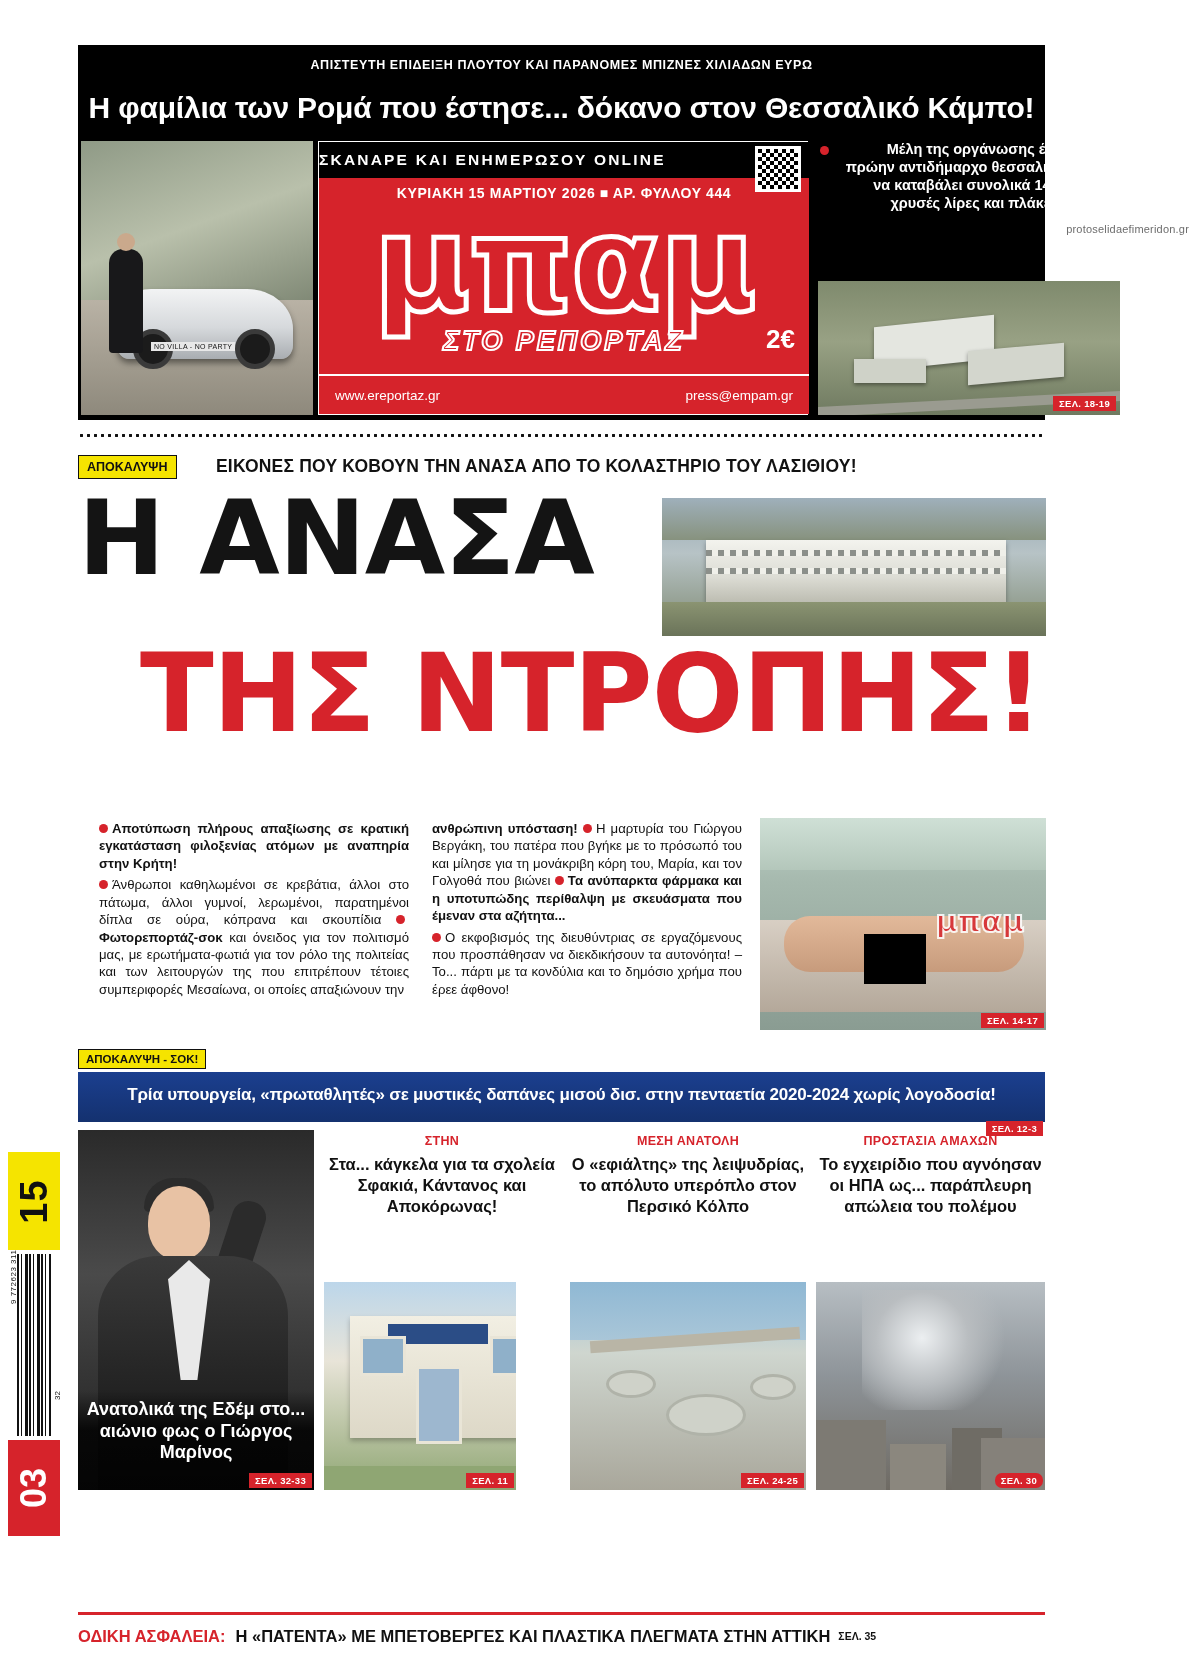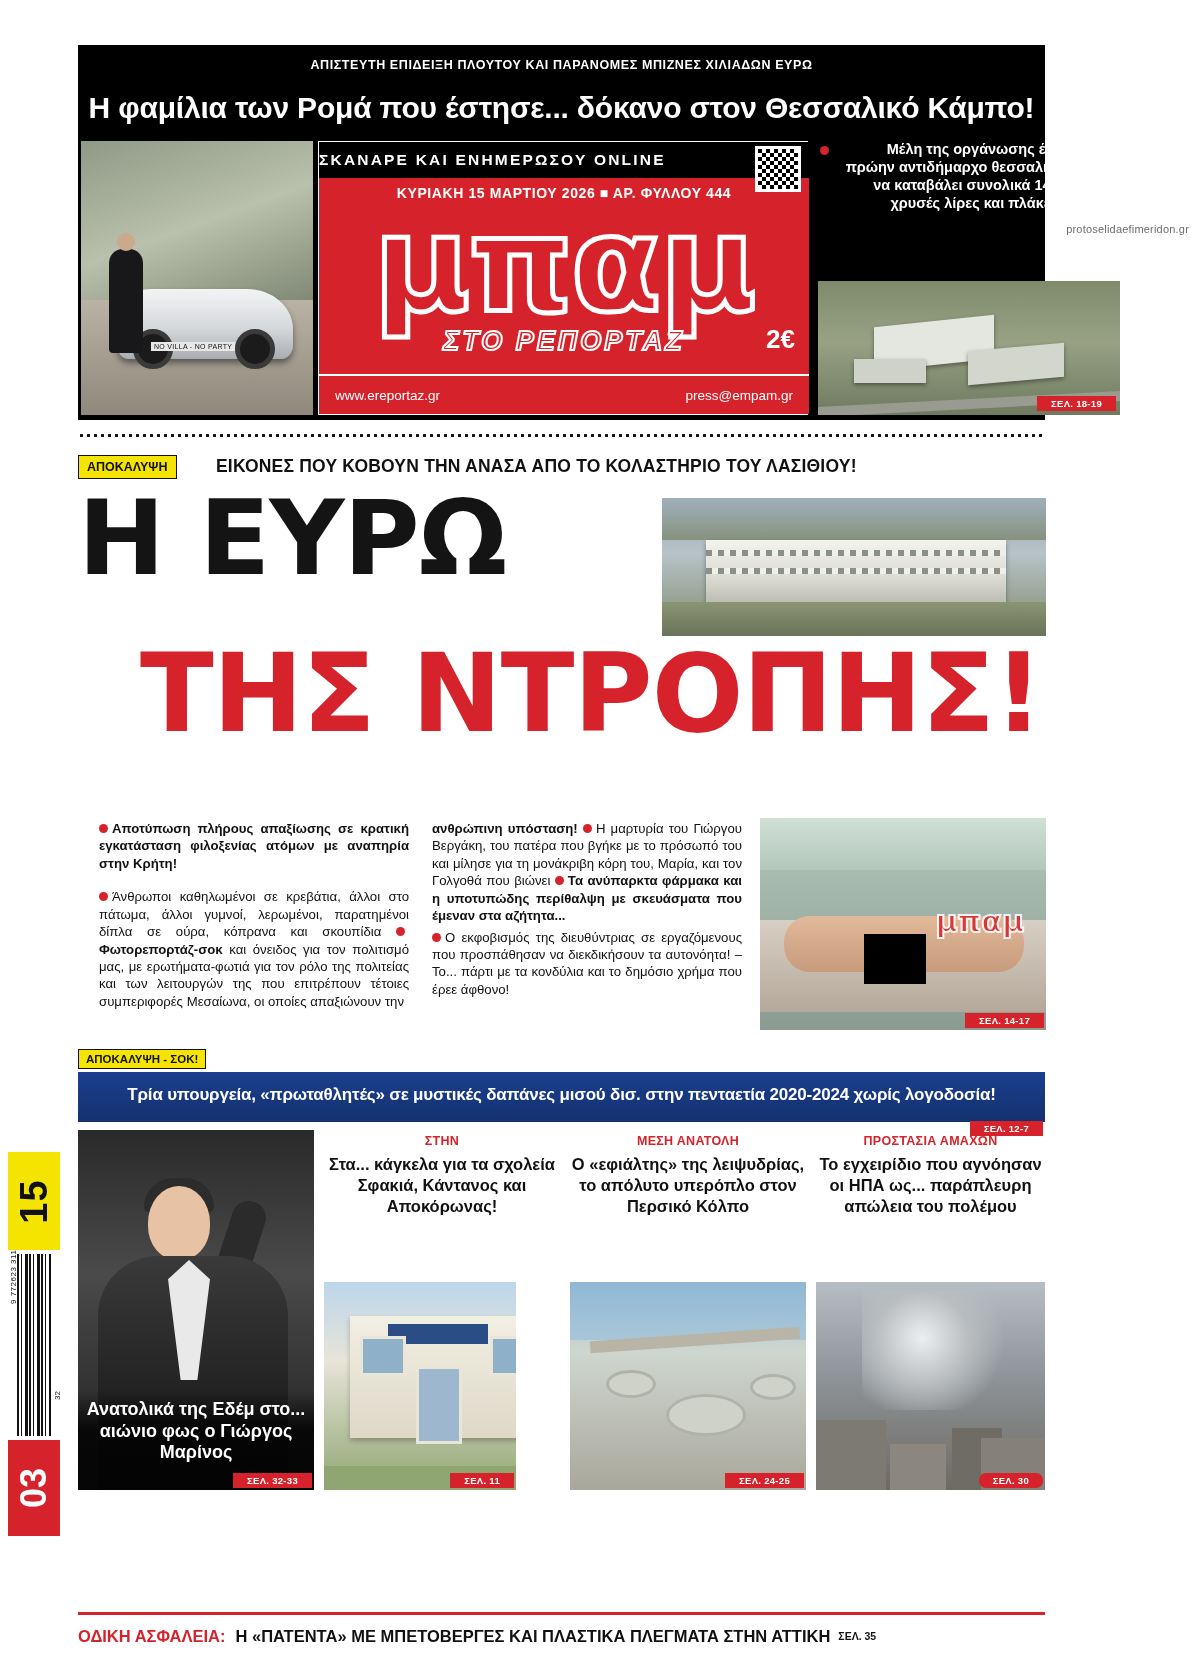--- a/index.html
+++ b/index.html
@@ -269,21 +269,21 @@
   .rt-photo .road {
     position:absolute; left:0; bottom:6px; width:100%; height:10px;
     background:#9a9b90; transform: skewY(-3deg);
   }
   .sel-badge {
     position: absolute;
     background: #d6232b;
     color: #fff;
     font-size: 9.5px;
     font-weight: bold;
-    padding: 2px 14px;
+    padding: 2px 6px;
     letter-spacing: .3px;
     z-index: 20;
   }
 
   
   .dots {
     position: absolute;
     left: 78px;
     width: 967px;
     height: 7px;
@@ -639,34 +639,34 @@
         <div class="sel-badge" style="right:4px; bottom:4px;">ΣΕΛ. 18-19</div>
       </div>
     </div>
   </div>
 
   <div class="dots" style="top: 432px;"></div>
 
   <div class="reveal-tag">ΑΠΟΚΑΛΥΨΗ</div>
   <div class="reveal-kicker">ΕΙΚΟΝΕΣ ΠΟΥ ΚΟΒΟΥΝ ΤΗΝ ΑΝΑΣΑ ΑΠΟ ΤΟ ΚΟΛΑΣΤΗΡΙΟ ΤΟΥ ΛΑΣΙΘΙΟΥ!</div>
 
-  <div class="head-1">Η ΕΥΡΩ</div>
+  <div class="head-1">Η ΑΝΑΣΑ</div>
   <div class="head-2">ΤΗΣ ΝΤΡΟΠΗΣ!</div>
 
   <div class="lead-photo">
     <div class="hill"></div>
     <div class="hotel"></div>
     <div class="ground"></div>
   </div>
 
   <div class="col col1">
     <p style="margin:0 0 4px 0;">
       <span class="bull"></span><span class="b">Αποτύπωση πλήρους απαξίωσης σε κρατική εγκατάσταση φιλοξενίας ατόμων με αναπηρία στην Κρήτη!</span>
     </p>
-    <p style="margin:16px 0 4px 0;">
+    <p style="margin:4px 0 4px 0;">
       <span class="bull"></span><span>Άνθρωποι καθηλωμένοι σε κρεβάτια, άλλοι στο πάτωμα, άλλοι γυμνοί, λερωμένοι, παρατημένοι δίπλα σε ούρα, κόπρανα και σκουπίδια</span>
       <span class="bull"></span><span class="b">Φωτορεπορτάζ-σοκ</span>
       <span>και όνειδος για τον πολιτισμό μας, με ερωτήματα-φωτιά για τον ρόλο της πολιτείας και των λειτουργών της που επιτρέπουν τέτοιες συμπεριφορές Μεσαίωνα, οι οποίες απαξιώνουν την</span>
     </p>
   </div>
 
   <div class="col col2">
     <p style="margin:0 0 4px 0;">
       <span class="b">ανθρώπινη υπόσταση!</span>
       <span class="bull"></span><span>Η μαρτυρία του Γιώργου Βεργάκη, του πατέρα που βγήκε με το πρόσωπό του και μίλησε για τη μονάκριβη κόρη του, Μαρία, και τον Γολγοθά που βιώνει</span>
@@ -682,21 +682,21 @@
     <div class="bed"></div>
     <div class="fig"></div>
     <div class="censor"></div>
     <div class="stamp">μπαμ</div>
     <div class="sel-badge" style="right:2px; bottom:2px;">ΣΕΛ. 14-17</div>
   </div>
 
   <div class="reveal2-tag">ΑΠΟΚΑΛΥΨΗ - ΣΟΚ!</div>
   <div class="blue-strip">
     <div class="txt">Τρία υπουργεία, «πρωταθλητές» σε μυστικές δαπάνες μισού δισ. στην πενταετία 2020-2024 χωρίς λογοδοσία!</div>
-    <div class="sel-badge" style="right:2px; bottom:-14px; background:#d6232b;">ΣΕΛ. 12-7</div>
+    <div class="sel-badge" style="right:2px; bottom:-14px; background:#d6232b;">ΣΕΛ. 12-3</div>
   </div>
 
   <div class="bottom">
 
     <div class="feat-main">
       <div class="hair"></div>
       <div class="head"></div>
       <div class="arm"></div>
       <div class="suit"></div>
       <div class="shirt"></div>

